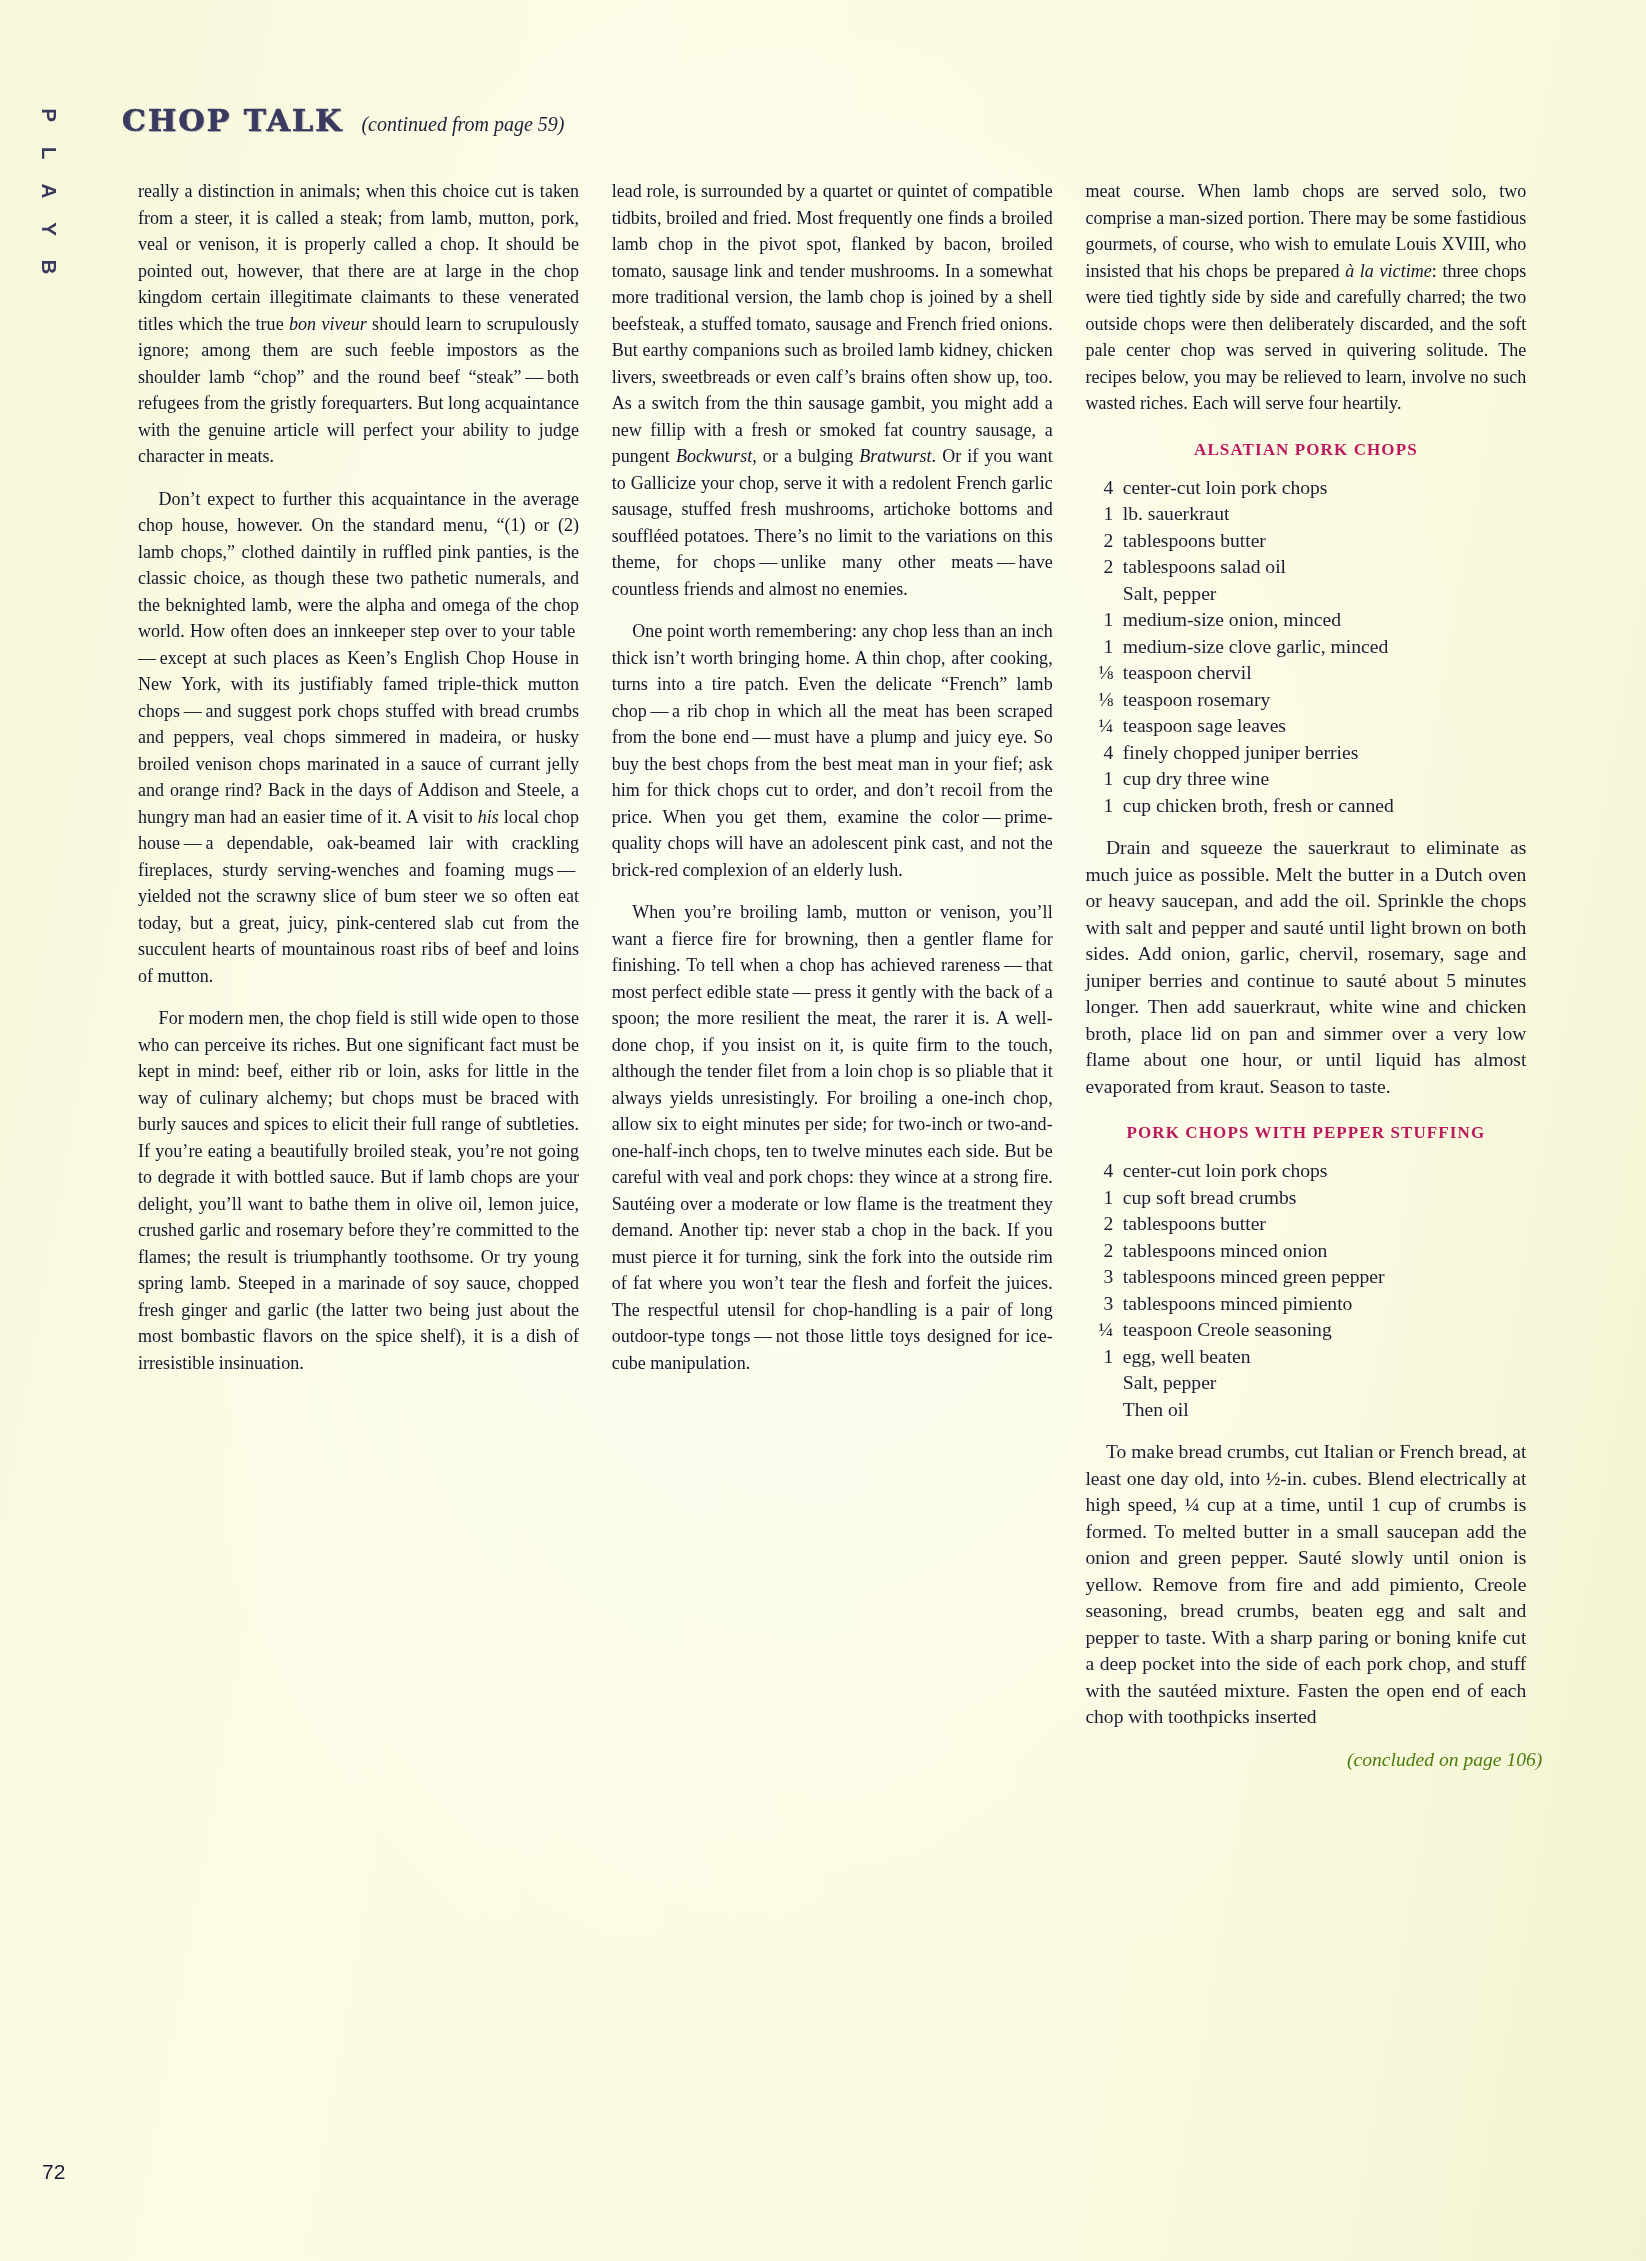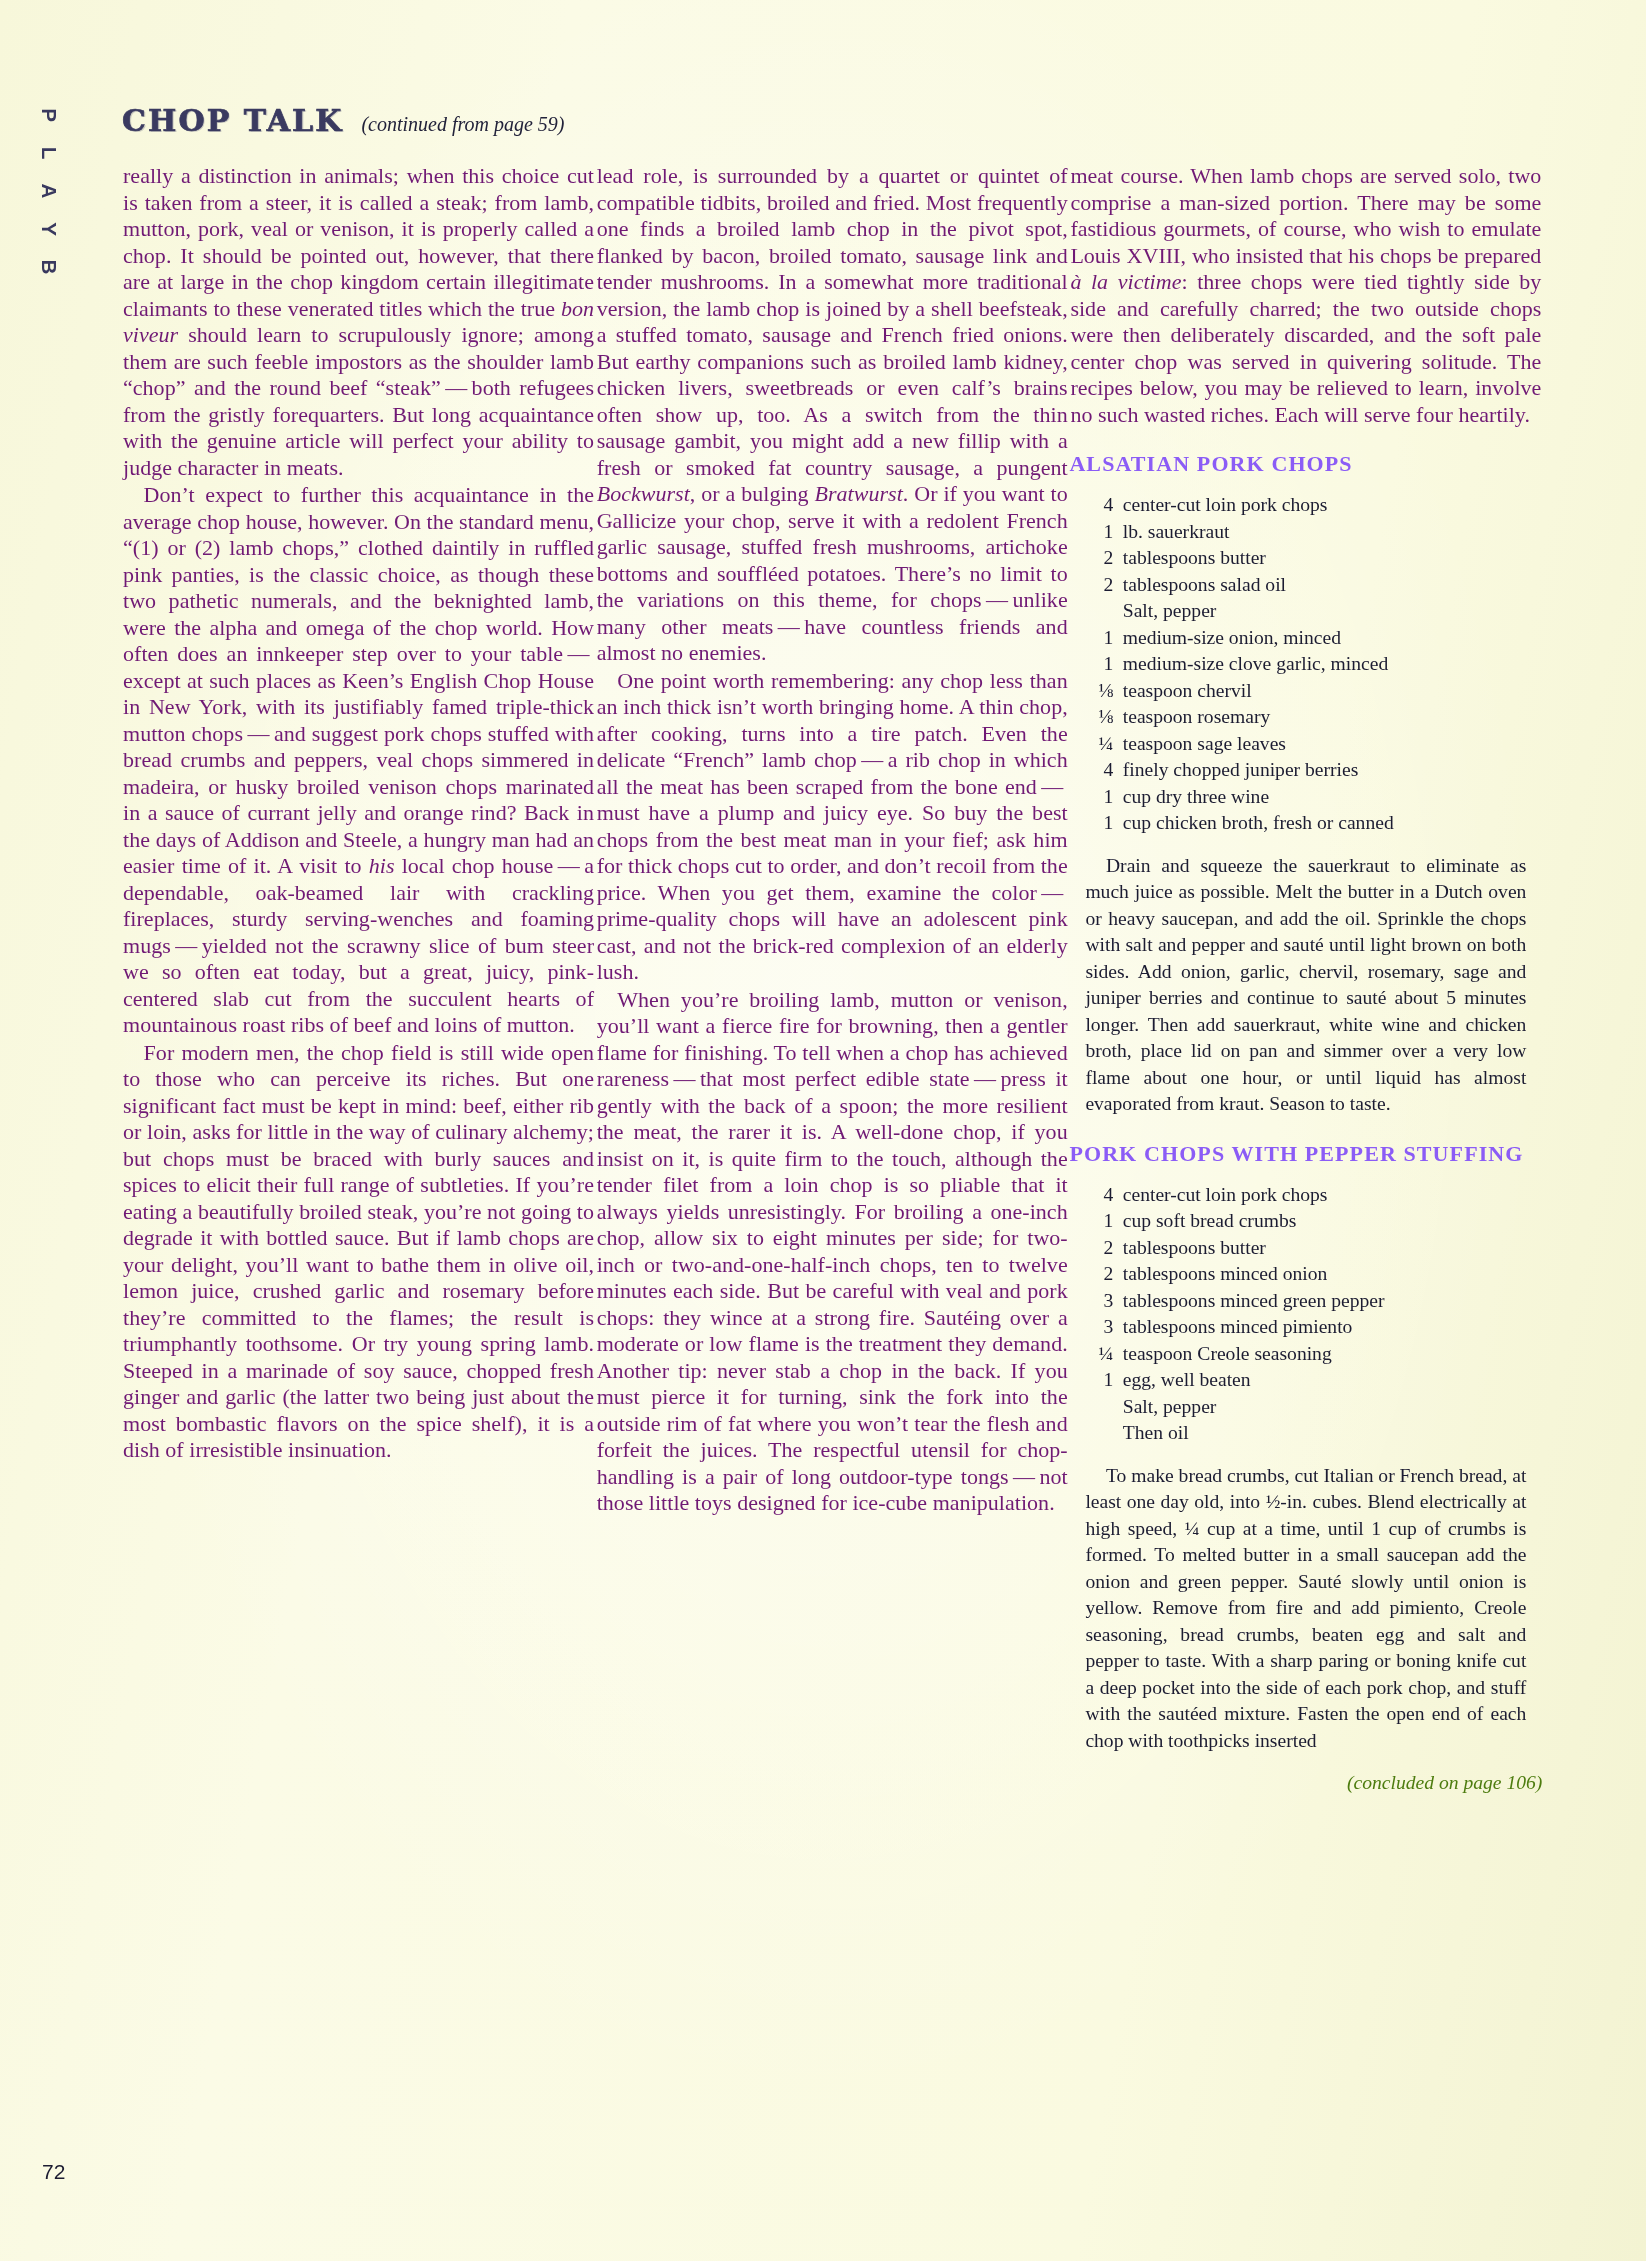--- a/index.html
+++ b/index.html
@@ -97,41 +97,42 @@
   }
   .col {
     width: 473px;
     position: relative;
   }
   .col.col-1 { padding-top: 0; }
   .col.col-2 { padding-top: 0; }
   .col.col-3 { padding-top: -0; }
 
   p.body {
-    margin: 1px;
-    font-size: 22px;
+    margin: 16px;
+    font-size: 18px;
     line-height: 26.5px;
     text-align: justify;
     text-justify: inter-word;
     hyphens: manual;
-    color: #701a75;
+    color: #0f172a;
     letter-spacing: 0.03px;
   }
   p.body.indent { text-indent: 20.6px; }
   p.body i, p.body em { font-style: italic; }
 
   
   .recipe {
     margin-top: 23px;
   }
   .recipe-title {
-    font-size: 22px;
+    font-size: 17px;
     font-weight: 700;
     letter-spacing: 1.1px;
-    color: #8b5cf6;
+    text-align: center;
+    color: #be185d;
     margin: 0 0 15px 0;
     font-variant: small-caps;
     text-transform: uppercase;
   }
   ul.ingredients {
     list-style: none;
     margin: 0 0 0 0;
     padding: 0;
   }
   ul.ingredients li {

